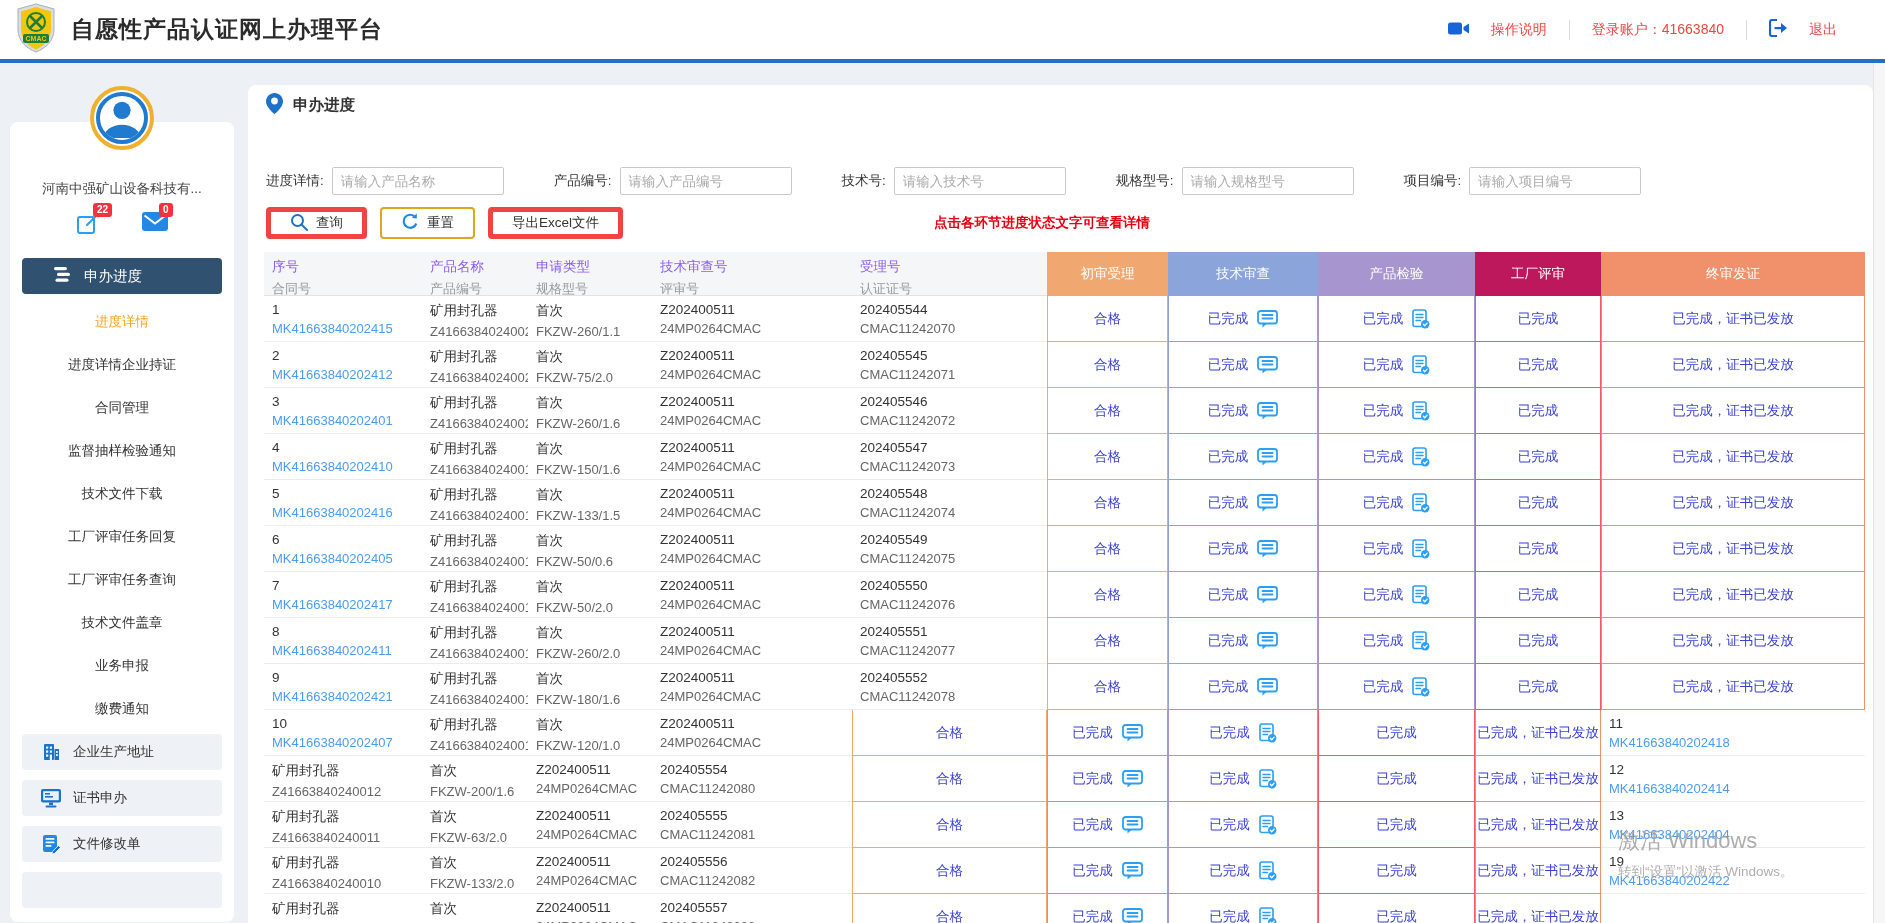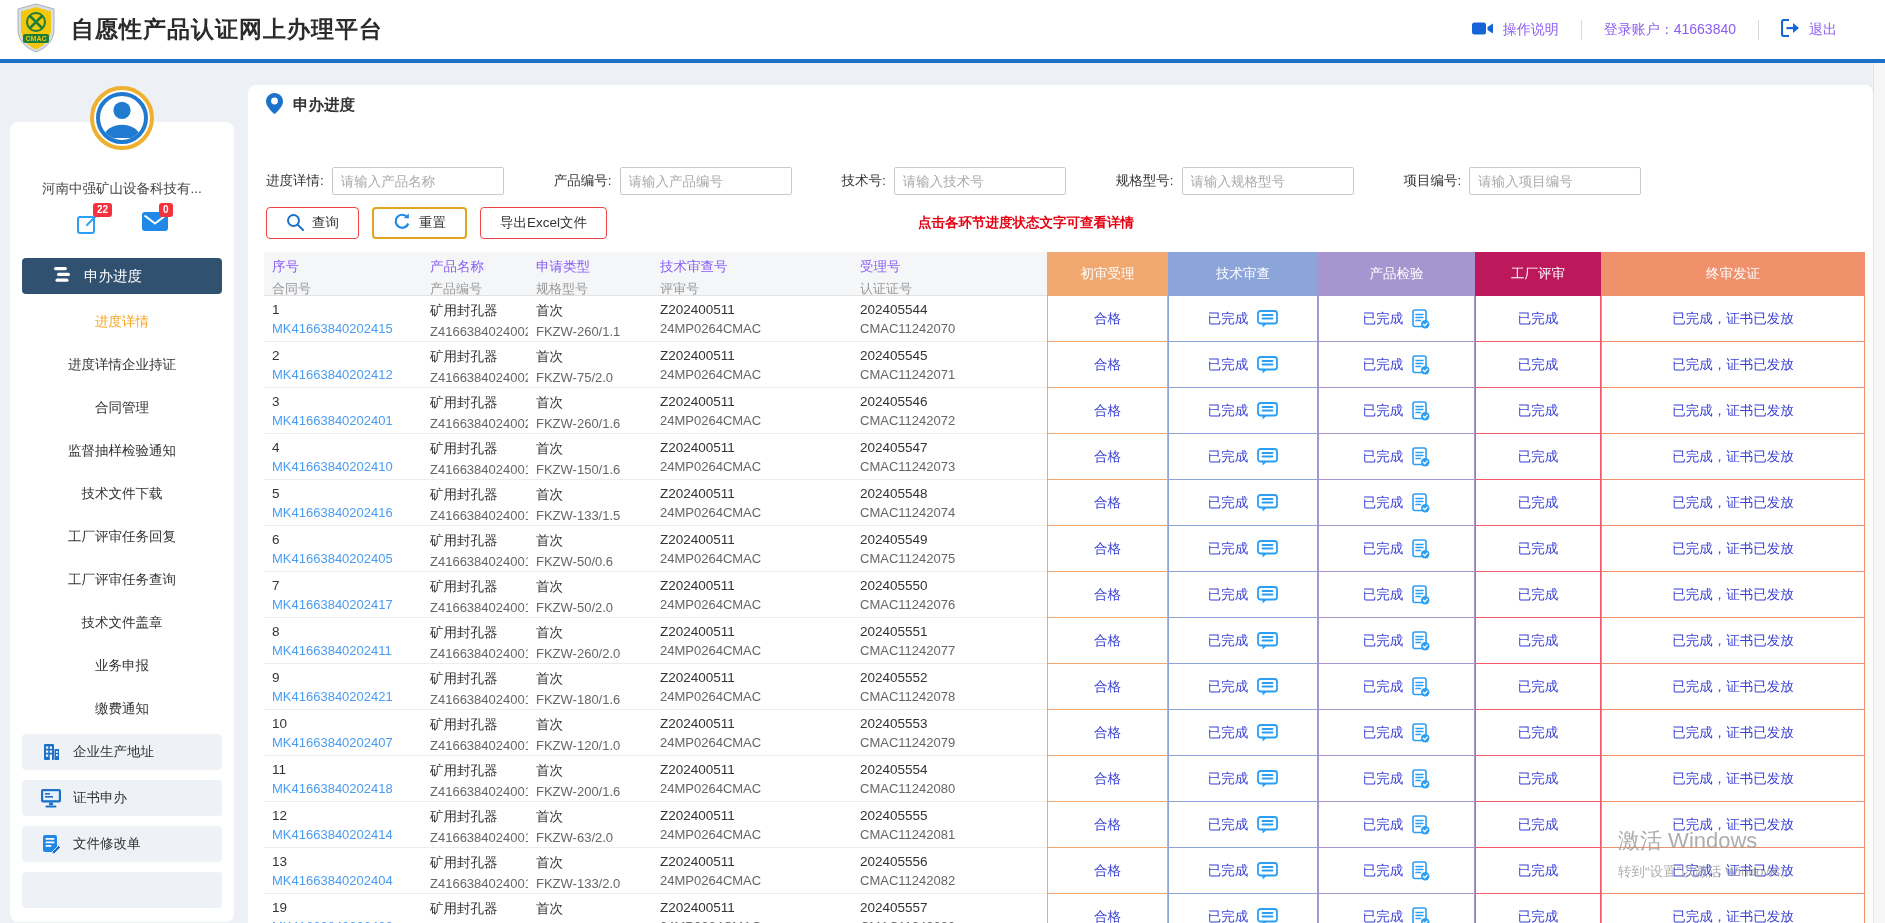--- a/index.html
+++ b/index.html
@@ -5,21 +5,21 @@
   * { box-sizing: border-box; margin:0; padding:0; }
   html,body { width:1885px; height:923px; }
   body { font-family:"Liberation Sans","DejaVu Sans",sans-serif; background:#edf1f6; overflow:hidden; position:relative; }
 
   
   .topbar { position:absolute; left:0; top:0; width:1885px; height:63px; background:#fff;
             border-bottom:4px solid #1d71c6; display:flex; align-items:center; z-index:5; }
   .brand { display:flex; align-items:center; gap:13px; padding-left:14px; }
   .brand-title { font-size:23px; font-weight:bold; color:#2b2b2b; letter-spacing:1px; }
   .topbar-right { margin-left:auto; display:flex; align-items:center; padding-right:26px; }
-  .tb-item { display:flex; align-items:center; gap:9px; font-size:14px; color:#8b5cf6; padding:0 22px; cursor:pointer; white-space:nowrap; }
+  .tb-item { display:flex; align-items:center; gap:21px; font-size:14px; color:#ef4444; padding:0 22px; cursor:pointer; white-space:nowrap; }
   .tb-sep { width:1px; height:20px; background:#d9d9d9; }
 
   
   .sidebar { position:absolute; left:10px; top:122px; width:224px; height:800px; background:#fff; border-radius:8px; z-index:2; }
   .avatar { position:absolute; left:50%; transform:translateX(-50%); top:-36px; width:64px; height:64px;
             border-radius:50%; border:4px solid #f0b02f; background:#fff; display:flex; align-items:center; justify-content:center; overflow:hidden; }
   .avatar-inner { width:52px; height:52px; border-radius:50%; border:4px solid #1f7ad0; background:#fff; overflow:hidden; display:flex; align-items:flex-end; justify-content:center; }
   .company { margin-top:58px; text-align:center; font-size:13.5px; color:#444; white-space:nowrap; }
   .msg-row { display:flex; justify-content:center; gap:40px; margin-top:14px; height:30px; }
   .msg-ic { position:relative; width:26px; cursor:pointer; }
@@ -40,21 +40,21 @@
           border-radius:8px 8px 0 0; overflow:hidden; z-index:1; }
   .page-title-row { position:absolute; left:18px; top:8px; display:flex; align-items:center; gap:10px; }
   .page-title { font-size:15.5px; font-weight:bold; color:#333; }
   .filters { position:absolute; left:18px; top:82px; display:flex; gap:50px; align-items:center; }
   .filter { display:flex; align-items:center; gap:8px; }
   .filter label { font-size:13.5px; color:#333; white-space:nowrap; }
   .f-input { width:172px; height:28px; border:1px solid #c9c9c9; border-radius:2px; padding:0 8px; font-size:13.5px; color:#333;
              font-family:"Liberation Sans","DejaVu Sans",sans-serif; }
   .f-input::placeholder { color:#aaa; }
   .actions { position:absolute; left:18px; top:122px; display:flex; align-items:center; gap:13px; }
-  .btn { height:32px; background:#fff; border:1px solid #ef4444; border-radius:4px; font-size:13.5px; color:#333;
+  .btn { height:32px; background:#fff; border:5px solid #ef4444; border-radius:4px; font-size:13.5px; color:#333;
          display:flex; align-items:center; gap:8px; padding:0 19px; cursor:pointer;
          font-family:"Liberation Sans","DejaVu Sans",sans-serif; }
   .btn.reset { border:2px solid #e0a41f; }
   .hint { margin-left:298px; font-size:13.5px; font-weight:bold; color:#e60012; white-space:nowrap; }
 
   
   .tablewrap { position:absolute; left:16px; top:167px; }
   .tbl { display:grid; grid-template-columns:158px 106px 124px 200px 195px 121px 150px 157px 126px 264px;
          grid-template-rows:44px; grid-auto-rows:46px; }
   .th-left { background:#f5f6f8; padding:6px 0 0 8px; border-bottom:1px solid #e2e2e2; }
@@ -765,24 +765,20 @@
           <div class="c2">Z41663840240013</div>
         </div>
         <div class="td-left">
           <div class="c1">首次</div>
           <div class="c2">FKZW-120/1.0</div>
         </div>
         <div class="td-left">
           <div class="c1">Z202400511</div>
           <div class="c2">24MP0264CMAC</div>
         </div>
-        <div class="td-left">
-          <div class="c1">202405553</div>
-          <div class="c2">CMAC11242079</div>
-        </div>
         <div class="td-status" style="border-color:#f0a870">
           <span>合格</span>
         </div>
         <div class="td-status" style="border-color:#8ba4d9">
           <span>已完成</span>
           <span class="st-ic">
             <svg width="21" height="18" viewBox="0 0 21 18">
               <rect x="1" y="1" width="19" height="12.5" rx="2.5" fill="none" stroke="#2b9ef5" stroke-width="1.8"></rect>
               <path d="M5.5 5 h10 M5.5 8.5 h10" stroke="#2b9ef5" stroke-width="1.8" stroke-linecap="round"></path>
               <path d="M5.5 13.5 v4 l4.5 -4 Z" fill="#2b9ef5"></path>

